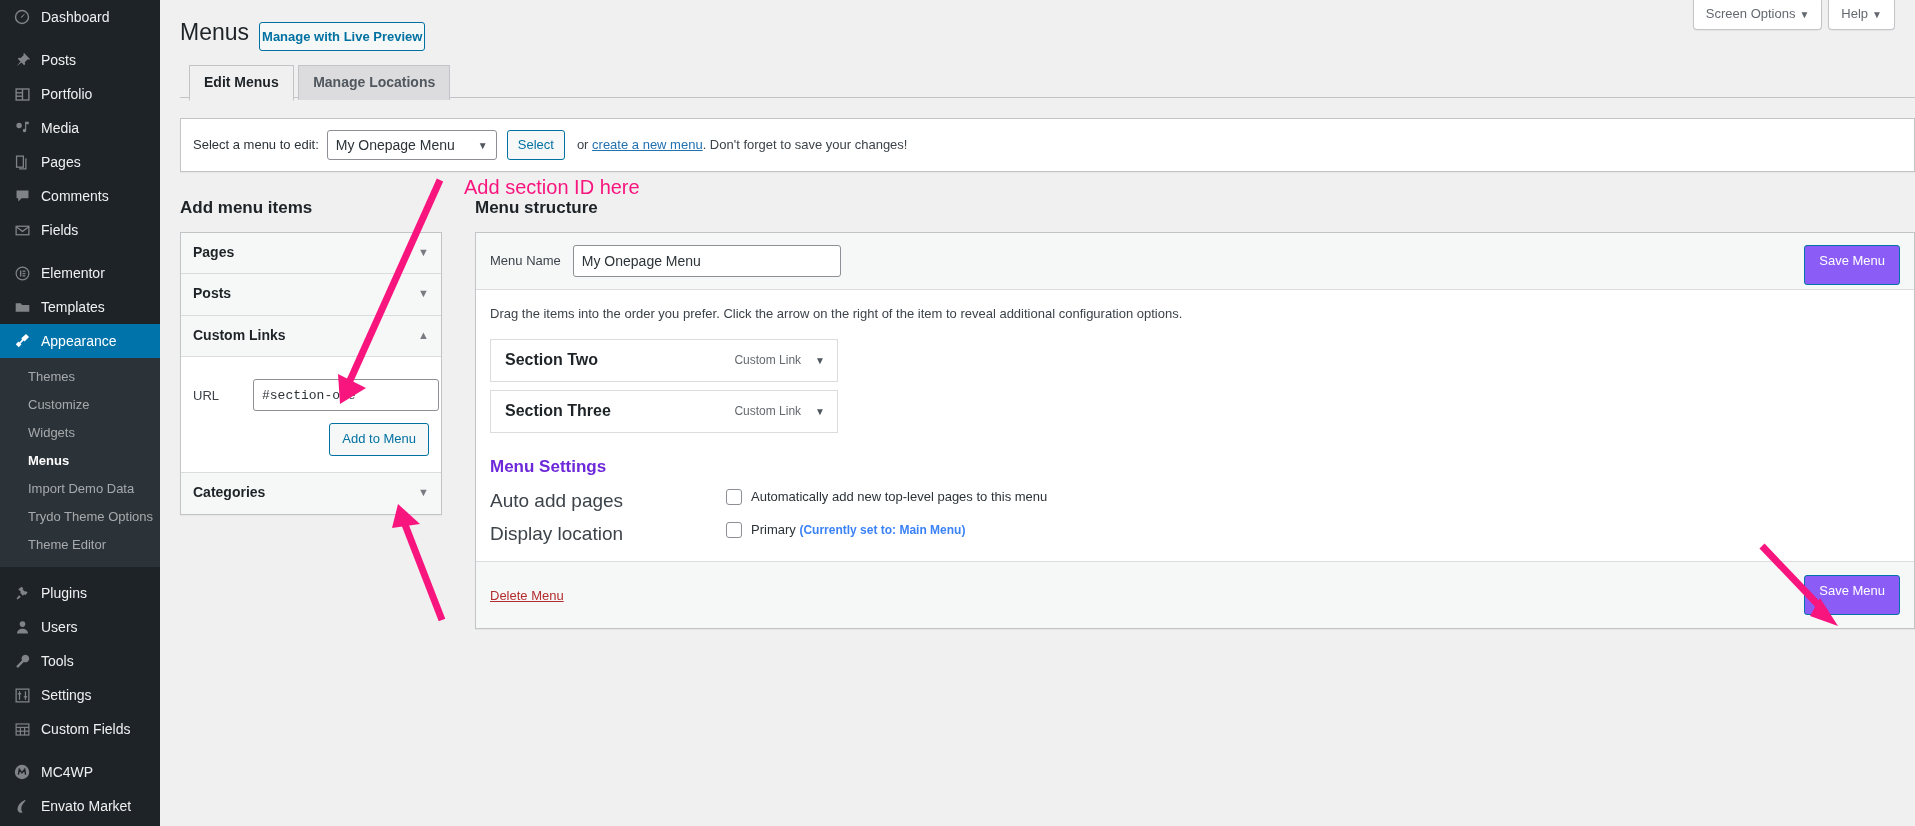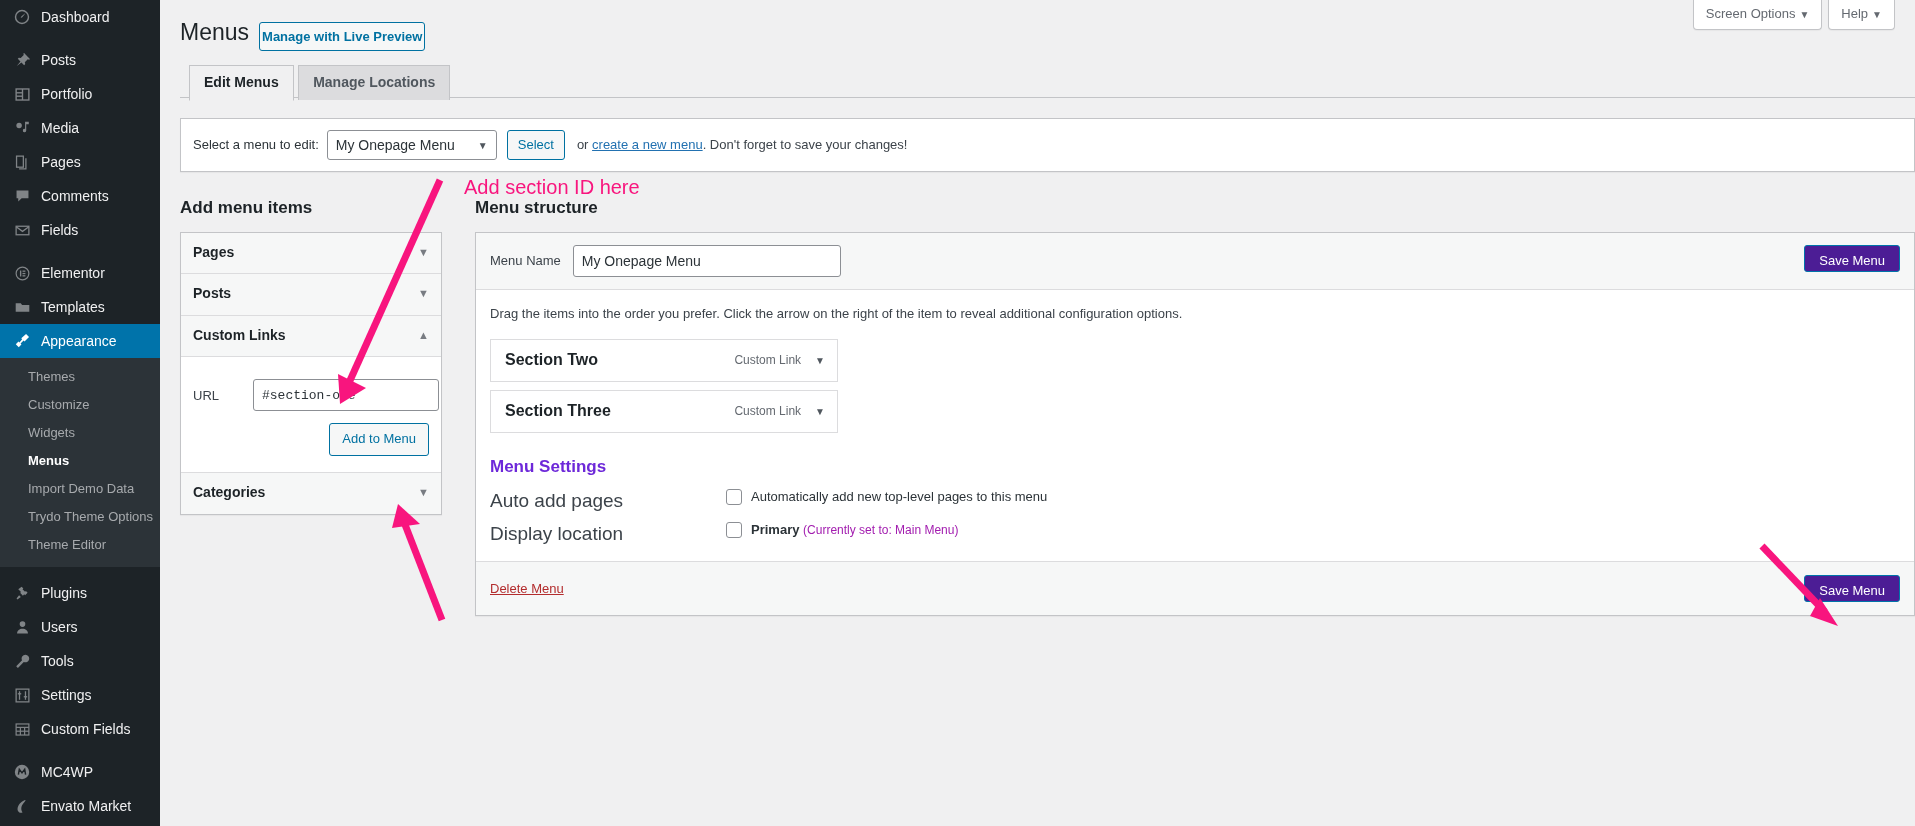--- a/index.html
+++ b/index.html
@@ -334,28 +334,28 @@
     padding: 6px 8px;
     font-size: 14px;
     font-family: "Liberation Sans", sans-serif;
     color: #2c3338;
     width: 268px;
     height: 32px;
     background: #fff;
     outline: none;
   }
   .btn-primary {
-    background: #4c1d95;
+    background: #8b5cf6;
     border: 1px solid #0073aa;
     border-radius: 3px;
     color: #fff;
     font-size: 13px;
     font-weight: 400;
     padding: 0 14px;
-    height: 27px;
+    height: 40px;
     line-height: 30px;
     cursor: pointer;
     white-space: nowrap;
   }
   .save-top {
     position: absolute;
     right: 14px;
     top: 12px;
   }
   .panel-body { padding: 14px 14px 0 14px; }
@@ -404,22 +404,22 @@
     width: 16px; height: 16px;
     border: 1px solid #8c8f94;
     border-radius: 3px;
     background: #fff;
     flex: 0 0 16px;
     margin-right: 9px;
     cursor: pointer;
     display: inline-block;
   }
   .settings-text { font-size: 13px; color: #2c3338; line-height: 1.3; }
-  .settings-text .strong { font-weight: 700; margin-top: 28px; }
-  .settings-text .dim { color: #a21caf; font-size: 12px; }
+  .settings-text .strong { font-weight: 400; margin-top: 28px; }
+  .settings-text .dim { color: #3b82f6; font-size: 12px; font-weight: bold; }
   .panel-footer {
     border-top: 1px solid #dcdcde;
     background: #f6f7f7;
     margin-top: 16px;
     padding: 13px 14px;
     display: flex;
     align-items: center;
     justify-content: space-between;
     position: relative;
   }

